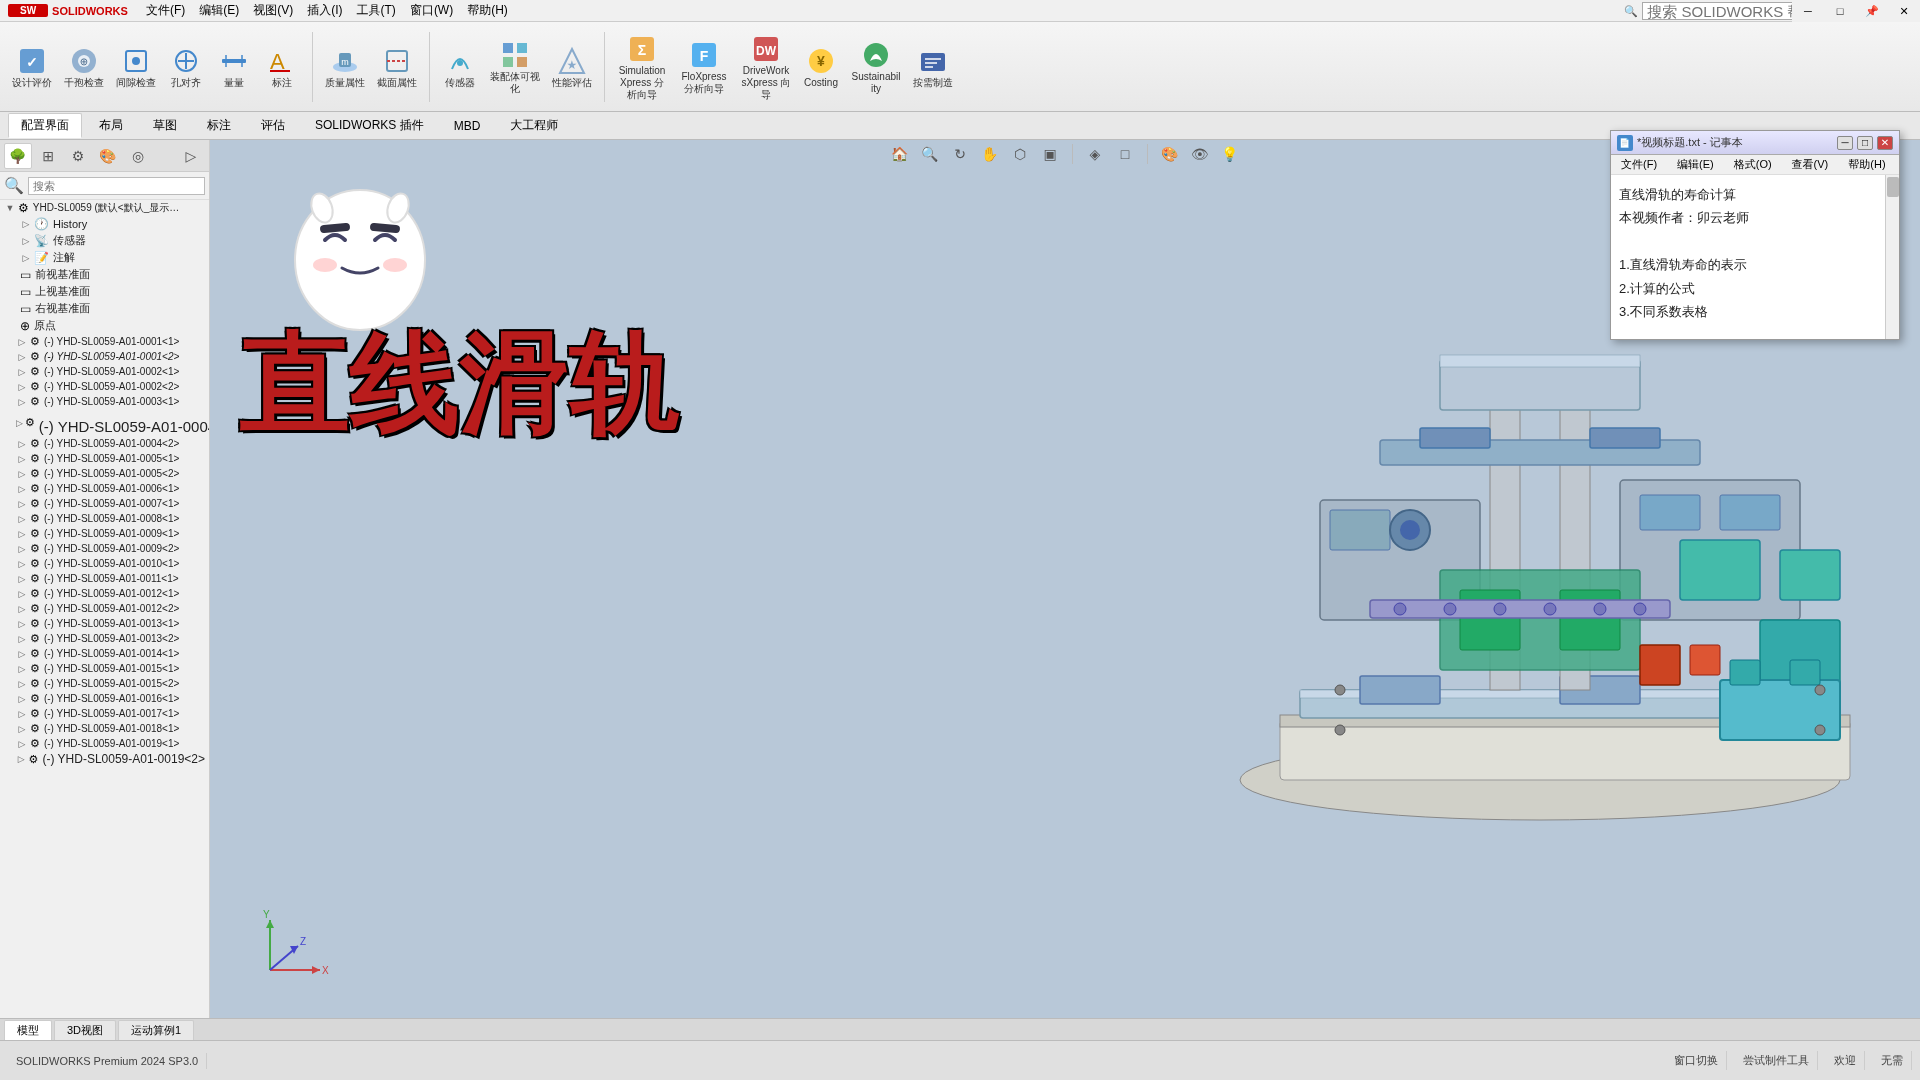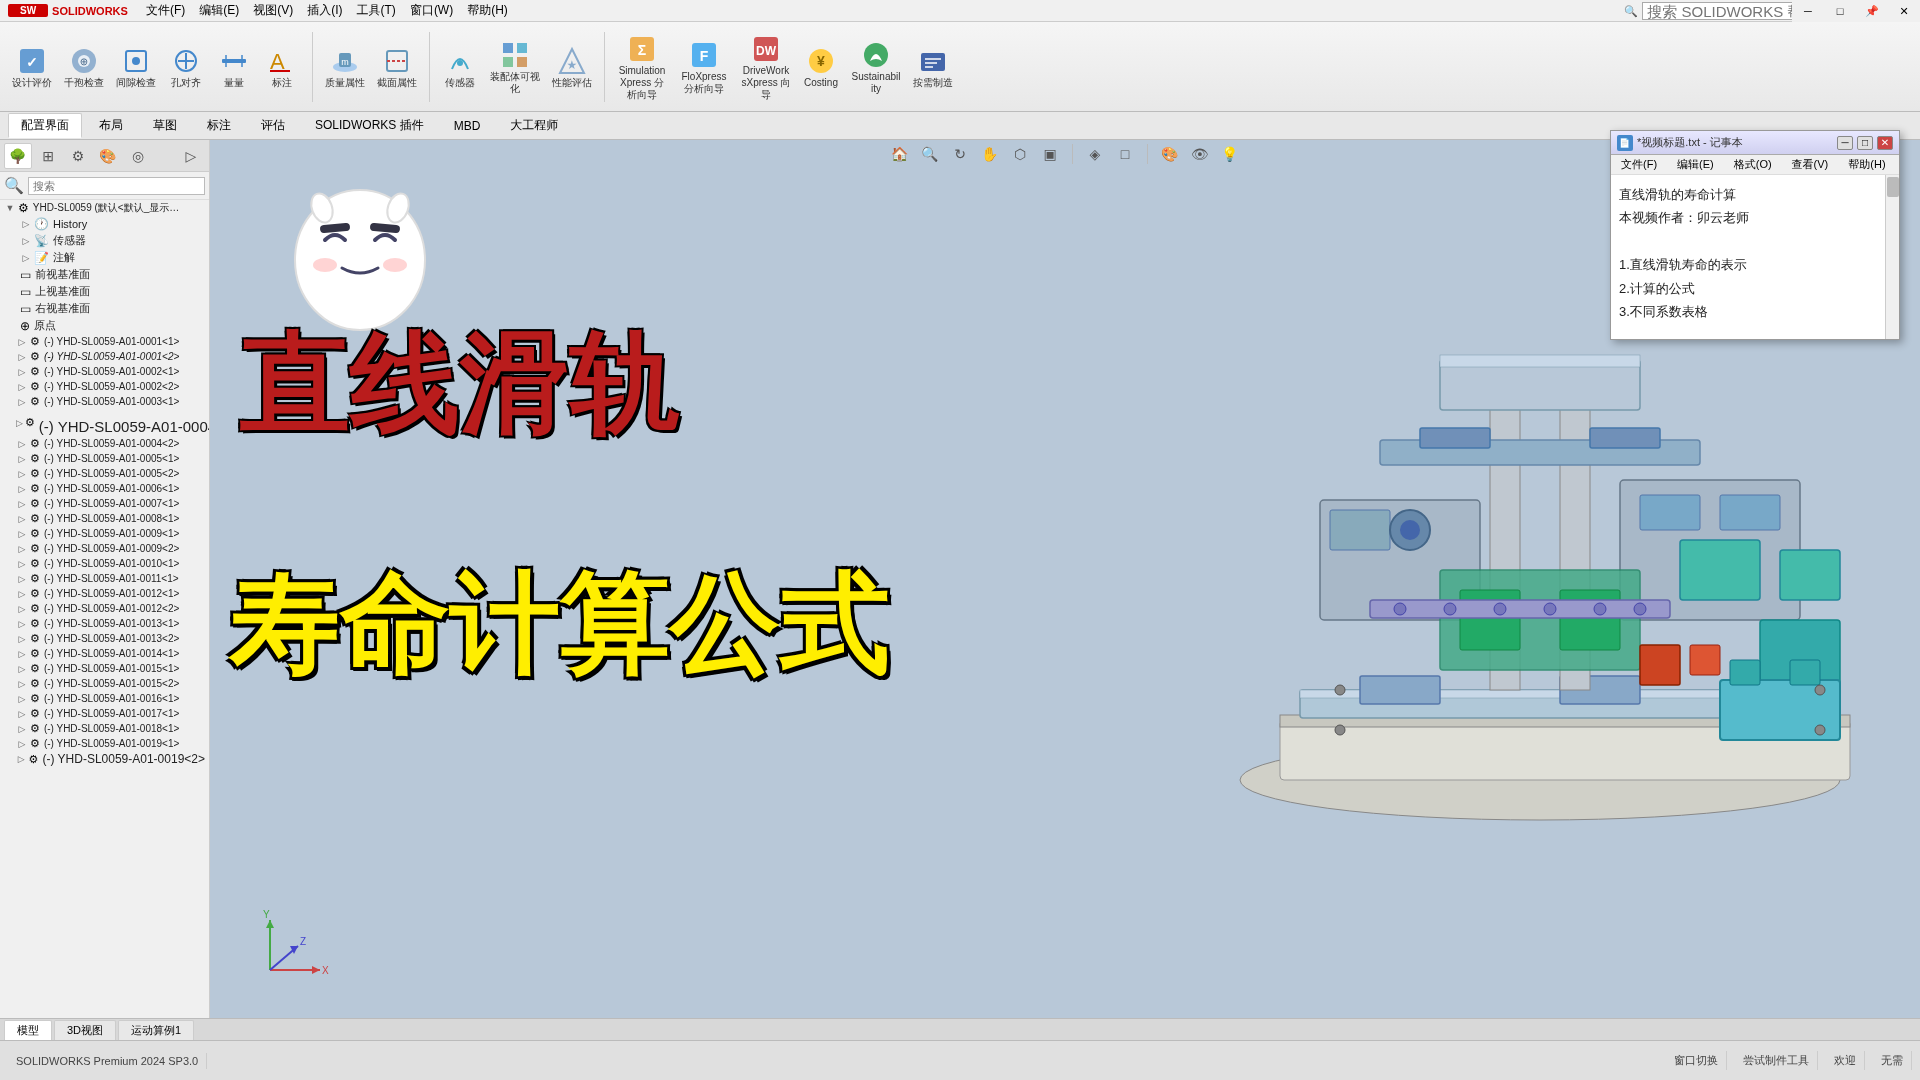--- a/index.html
+++ b/index.html
@@ -892,21 +892,20 @@
 
     <rect x="100" y="64" width="30" height="8" rx="4" fill="#334" transform="rotate(5,115,68)"></rect>
 
     <ellipse cx="55" cy="105" rx="12" ry="7" fill="#ffaaaa" opacity="0.5"></ellipse>
 
     <ellipse cx="125" cy="105" rx="12" ry="7" fill="#ffaaaa" opacity="0.5"></ellipse>
   </svg>
 
   <div class="title-zhixian">直线滑轨</div>
 
-  <div class="title-shouming">寿命计算公式</div>
 
   <svg style="position:absolute;top:60px;right:40px;width:680px;height:640px;" viewBox="0 0 680 640">
 
     <ellipse cx="340" cy="580" rx="300" ry="40" fill="#d0d0c8" stroke="#888" stroke-width="1"></ellipse>
     <rect x="80" y="520" width="570" height="60" rx="4" fill="#e0e0d8" stroke="#999" stroke-width="1"></rect>
     <rect x="80" y="515" width="570" height="12" fill="#c8c8c0" stroke="#888" stroke-width="1"></rect>
 
     <rect x="100" y="490" width="540" height="28" rx="3" fill="#b0c8d8" stroke="#7799aa" stroke-width="1.5"></rect>
     <rect x="100" y="490" width="540" height="8" fill="#c8d8e8" stroke="#7799aa" stroke-width="0.5"></rect>
 

